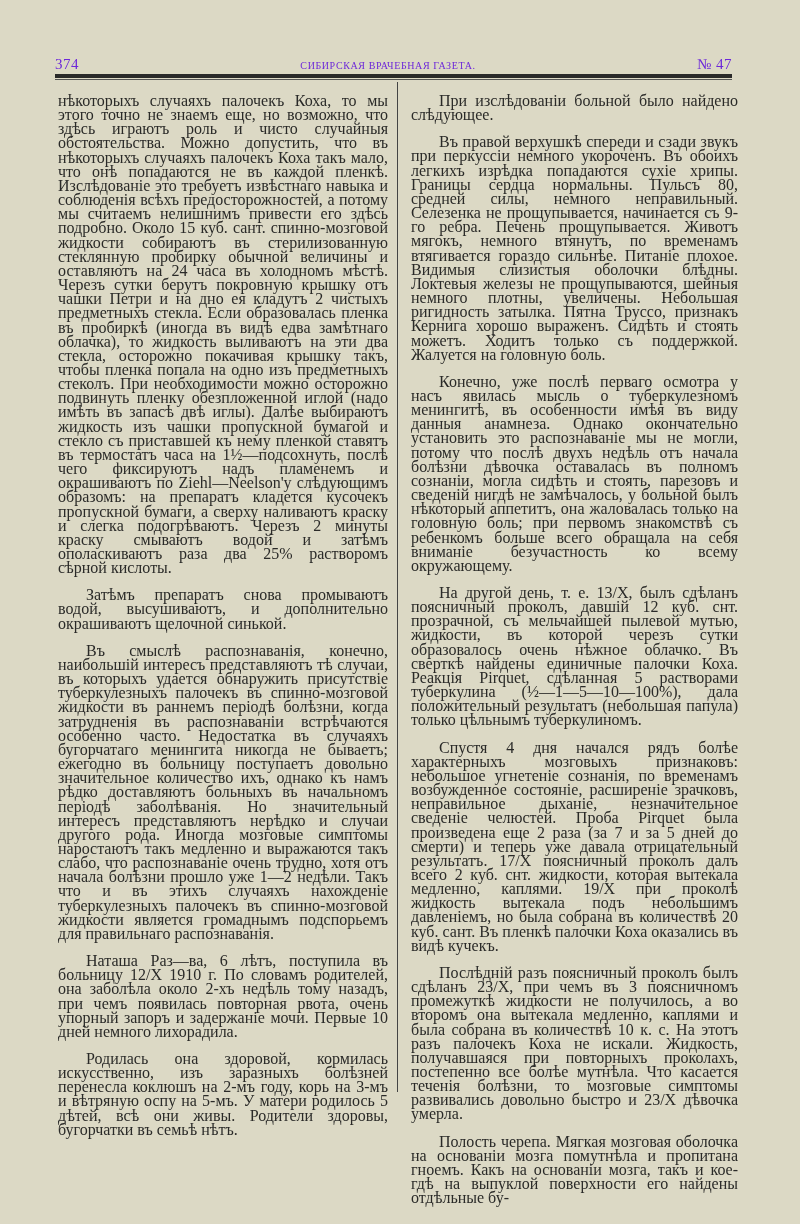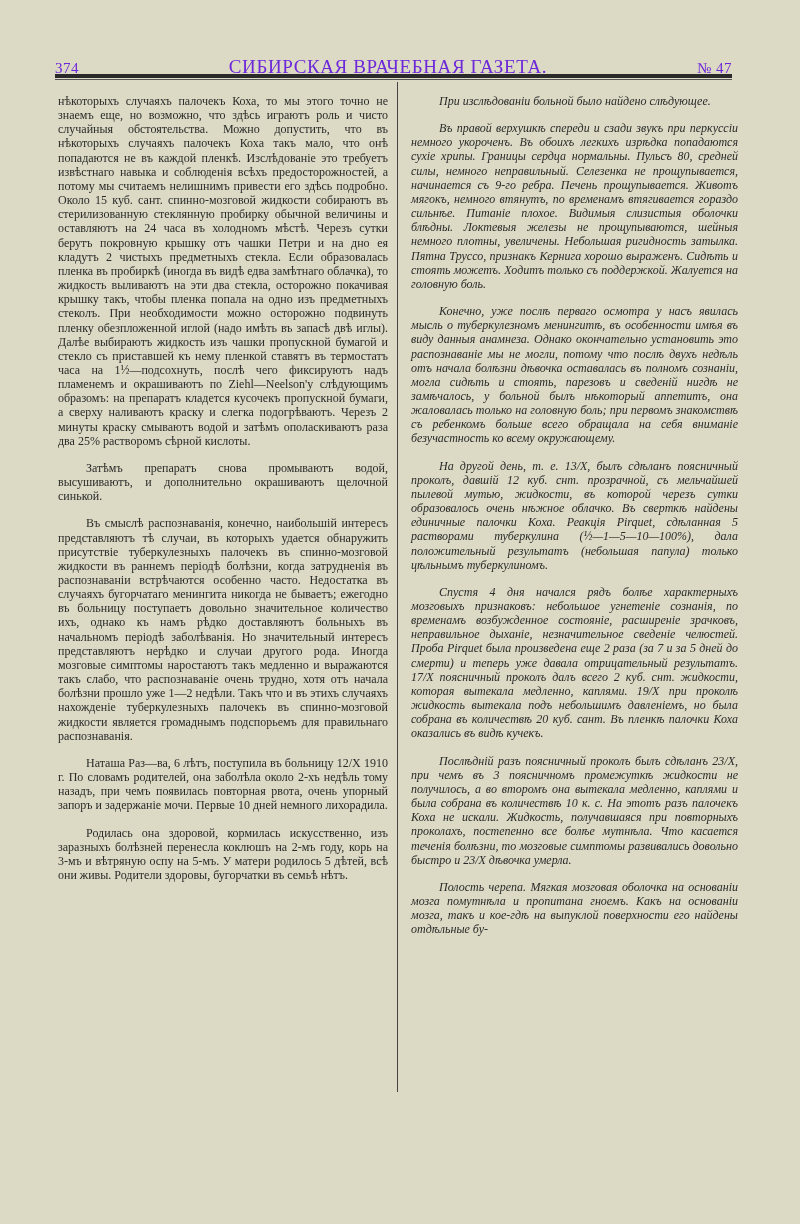--- a/index.html
+++ b/index.html
@@ -8,36 +8,36 @@
     background: #dcd9c5;
     font-family: "Liberation Serif", "DejaVu Serif", serif;
     color: #2a2a28;
     position: relative;
   }
   .hdr {
     position: absolute; top: 56px; left: 55px; right: 68px; height: 20px;
     display: flex; justify-content: space-between; align-items: baseline;
     font-size: 15px; letter-spacing: 0.5px; color: #6d28d9;
   }
-  .hdr .title { font-size: 19px; letter-spacing: 0.6px; }
+  .hdr .title { font-size: 10px; letter-spacing: 0.6px; }
   .rule-thick {
     position: absolute; left: 55px; right: 68px; top: 74px; height: 4px; background: #2a2a2a;
   }
   .rule-thin {
     position: absolute; left: 55px; right: 68px; top: 79px; height: 1px; background: #555;
   }
   .divider {
     position: absolute; left: 397px; top: 82px; width: 1px; height: 1010px; background: #444;
   }
   .col {
-    position: absolute; top: 94px; font-size: 12px; line-height: 14.15px;
+    position: absolute; top: 94px; font-size: 16px; line-height: 14.15px;
     text-align: justify; hyphens: manual;
   }
   .col-left { left: 58px; width: 330px; }
-  .col-right { left: 411px; width: 327px; font-style: italic; }
+  .col-right { left: 411px; width: 327px; }
   .col p { margin: 0 0 13px 0; text-indent: 28px; }
   .col p.first-left { text-indent: 0; }
 </style>
 </head>
 <body>
 
 <div class="hdr">
   <span>374</span>
   <span class="title">СИБИРСКАЯ ВРАЧЕБНАЯ ГАЗЕТА.</span>
   <span>№ 47</span>

